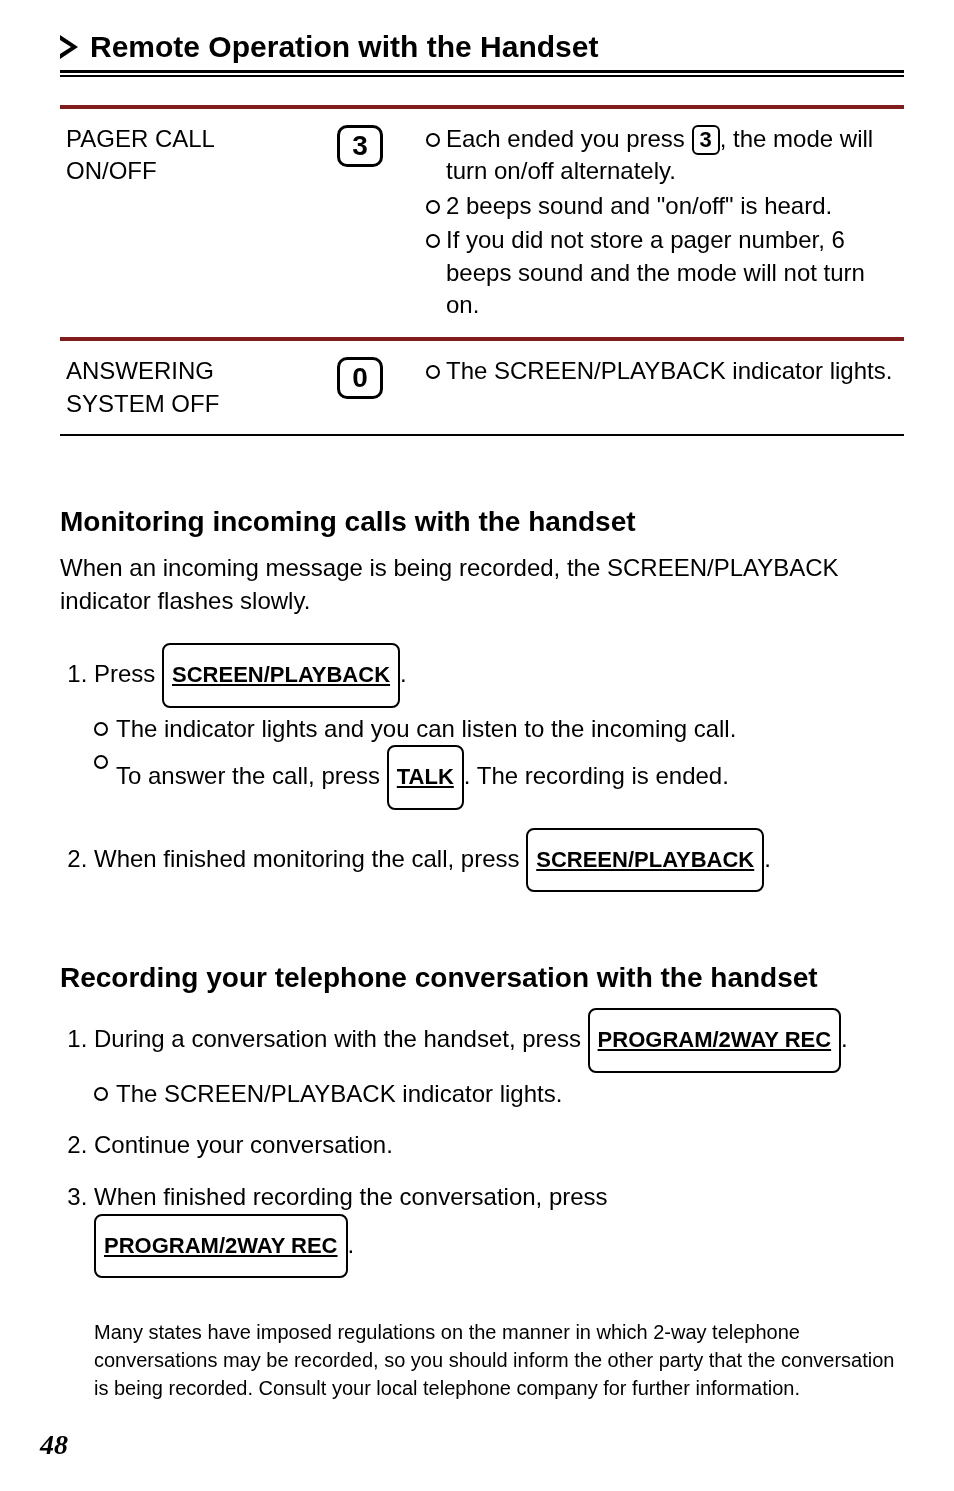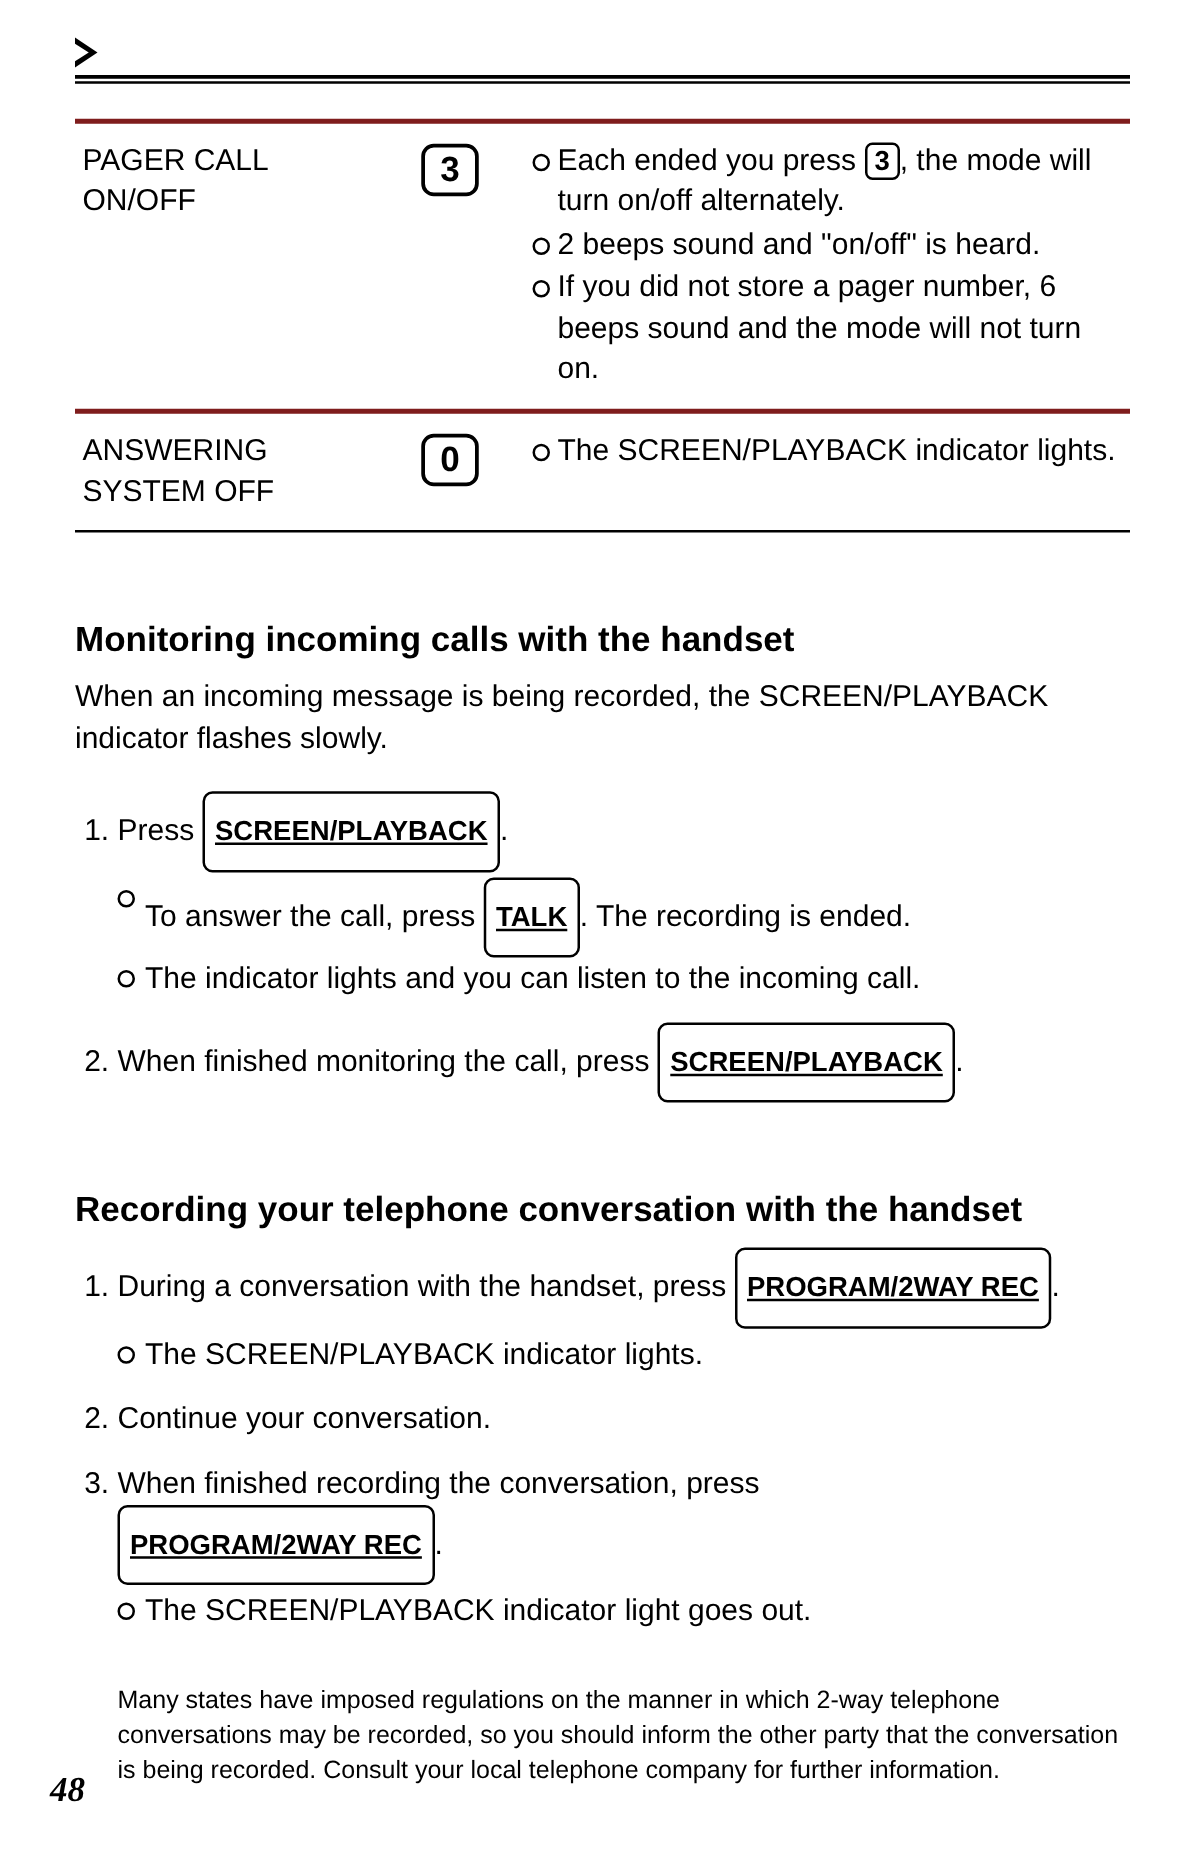--- a/index.html
+++ b/index.html
@@ -133,32 +133,33 @@
   }
   .note-block {
     font-size: 20px;
     line-height: 1.4;
     margin-top: 40px;
     padding-left: 34px;
   }
   .page-number {
     position: absolute;
     left: 40px;
-    bottom: 42px;
+    bottom: 30px;
     font-size: 28px;
     font-style: italic;
     font-weight: bold;
     font-family: Georgia, 'Times New Roman', serif;
   }
 </style>
 </head>
 <body>
 
 <div class="page-title-row">
   <span class="arrow-icon"></span>
+  <h1 class="page-title">Remote Operation with the Handset</h1>
 </div>
 <div class="title-underline"></div>
 
 <table class="table">
   <tbody>
       <tr>
     <td class="col-label">PAGER CALL ON/OFF</td>
     <td class="col-key">
       <span class="keycap">3</span>
     </td>
@@ -185,44 +186,41 @@
   </tr>
 </tbody>
   </table>
 
 <h2 class="section">Monitoring incoming calls with the handset</h2>
 <p class="body">When an incoming message is being recorded, the SCREEN/PLAYBACK indicator flashes slowly.</p>
 <ol class="numbered">
   <li>
     <span>Press </span><span class="btn-label"><span class="ul">SCREEN/PLAYBACK</span></span><span>.</span>
     <ul class="sub-bullets">
+      <li>The indicator lights and you can listen to the incoming call.</li>
       <li>
         <span>To answer the call, press </span><span class="btn-label"><span class="ul">TALK</span></span><span>. The recording is ended.</span>
       </li>
-      <li>The indicator lights and you can listen to the incoming call.</li>
     </ul>
   </li>
   <li>
     <span>When finished monitoring the call, press </span><span class="btn-label"><span class="ul">SCREEN/PLAYBACK</span></span><span>.</span>
   </li>
 </ol>
 
 <h2 class="section">Recording your telephone conversation with the handset</h2>
 <ol class="numbered">
   <li>
     <span>During a conversation with the handset, press </span><span class="btn-label"><span class="ul">PROGRAM/2WAY REC</span></span><span>.</span>
     <ul class="sub-bullets">
       <li>The SCREEN/PLAYBACK indicator lights.</li>
     </ul>
   </li>
   <li>Continue your conversation.</li>
   <li>
     <span>When finished recording the conversation, press</span><br>
     <span class="btn-label"><span class="ul">PROGRAM/2WAY REC</span></span><span>.</span>
-    <ul class="sub-bullets">
-      <li>The SCREEN/PLAYBACK indicator light goes out.</li>
-    </ul>
   </li>
 </ol>
 
 <div class="note-block">Many states have imposed regulations on the manner in which 2-way telephone conversations may be recorded, so you should inform the other party that the conversation is being recorded. Consult your local telephone company for further information.</div>
 
 <div class="page-number">48</div>
 
 </body></html>

